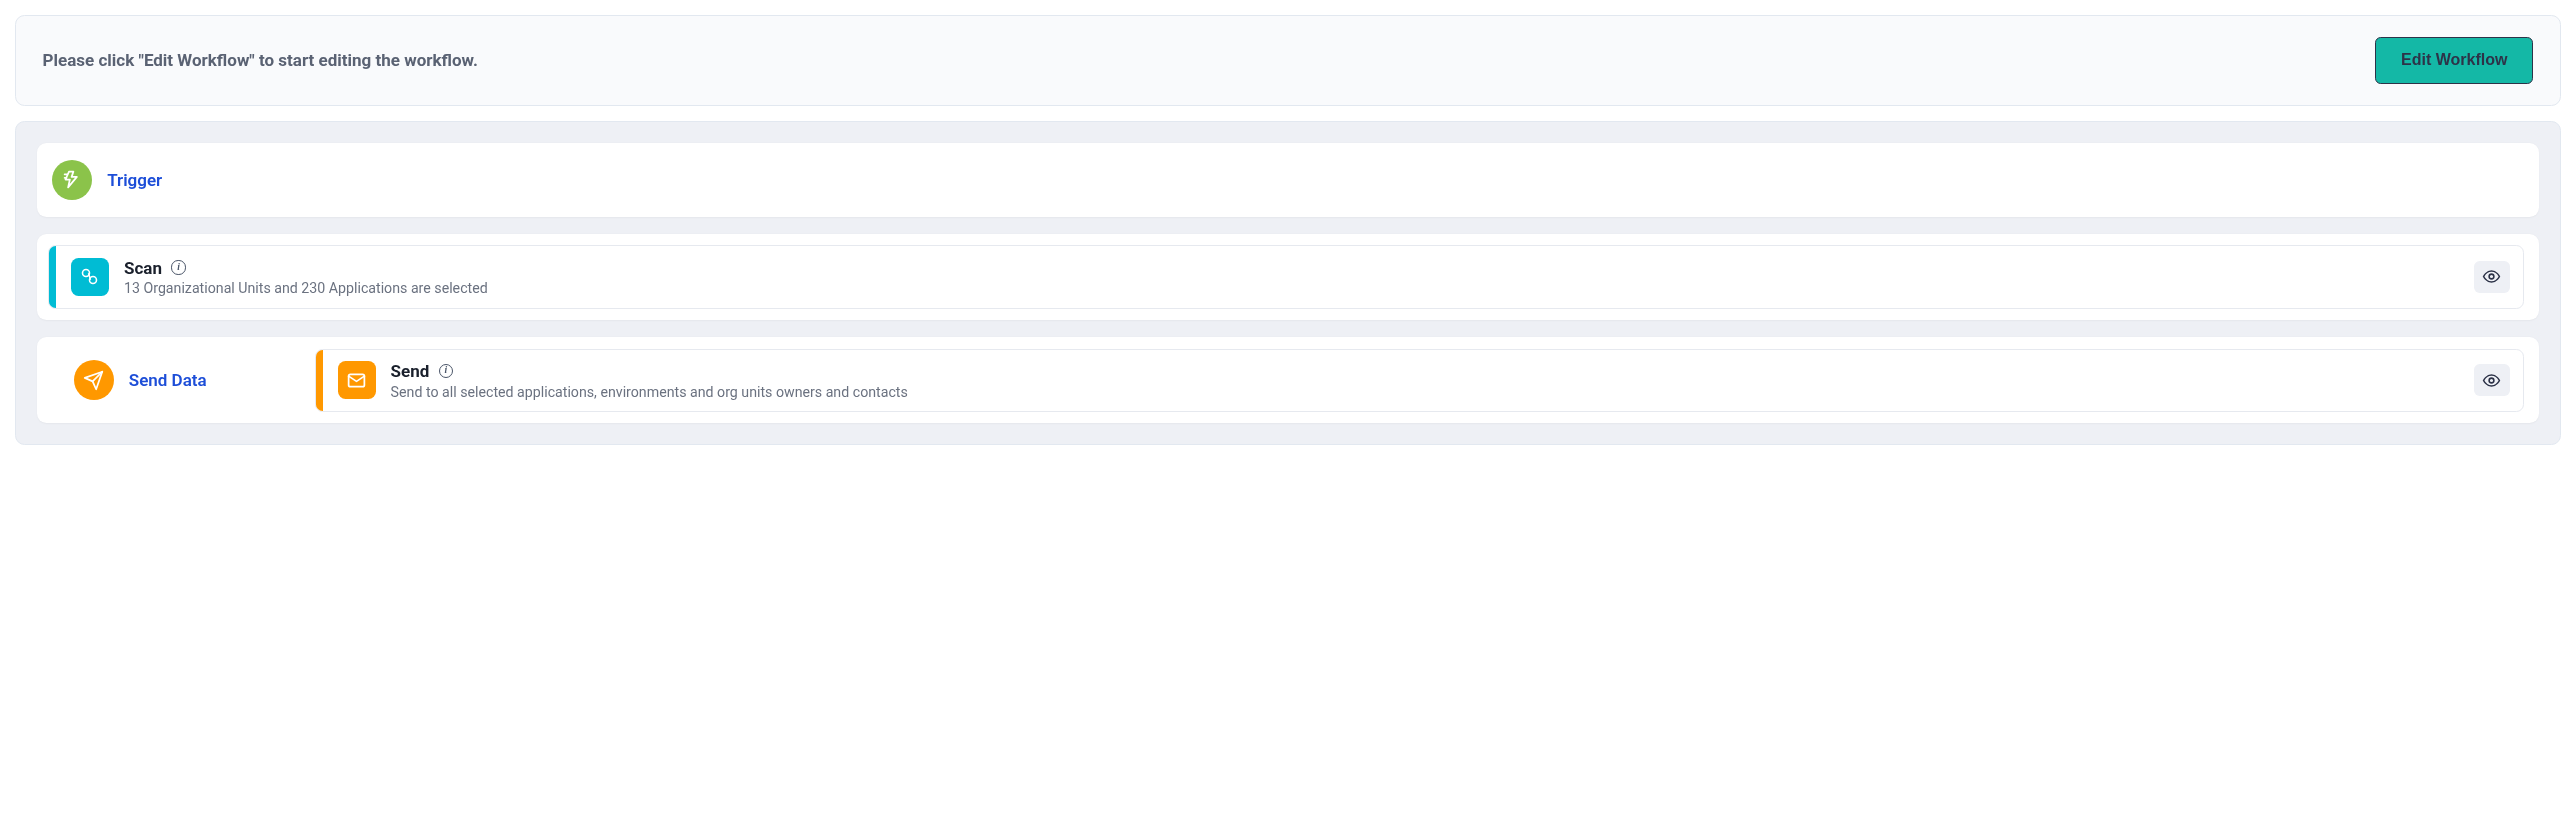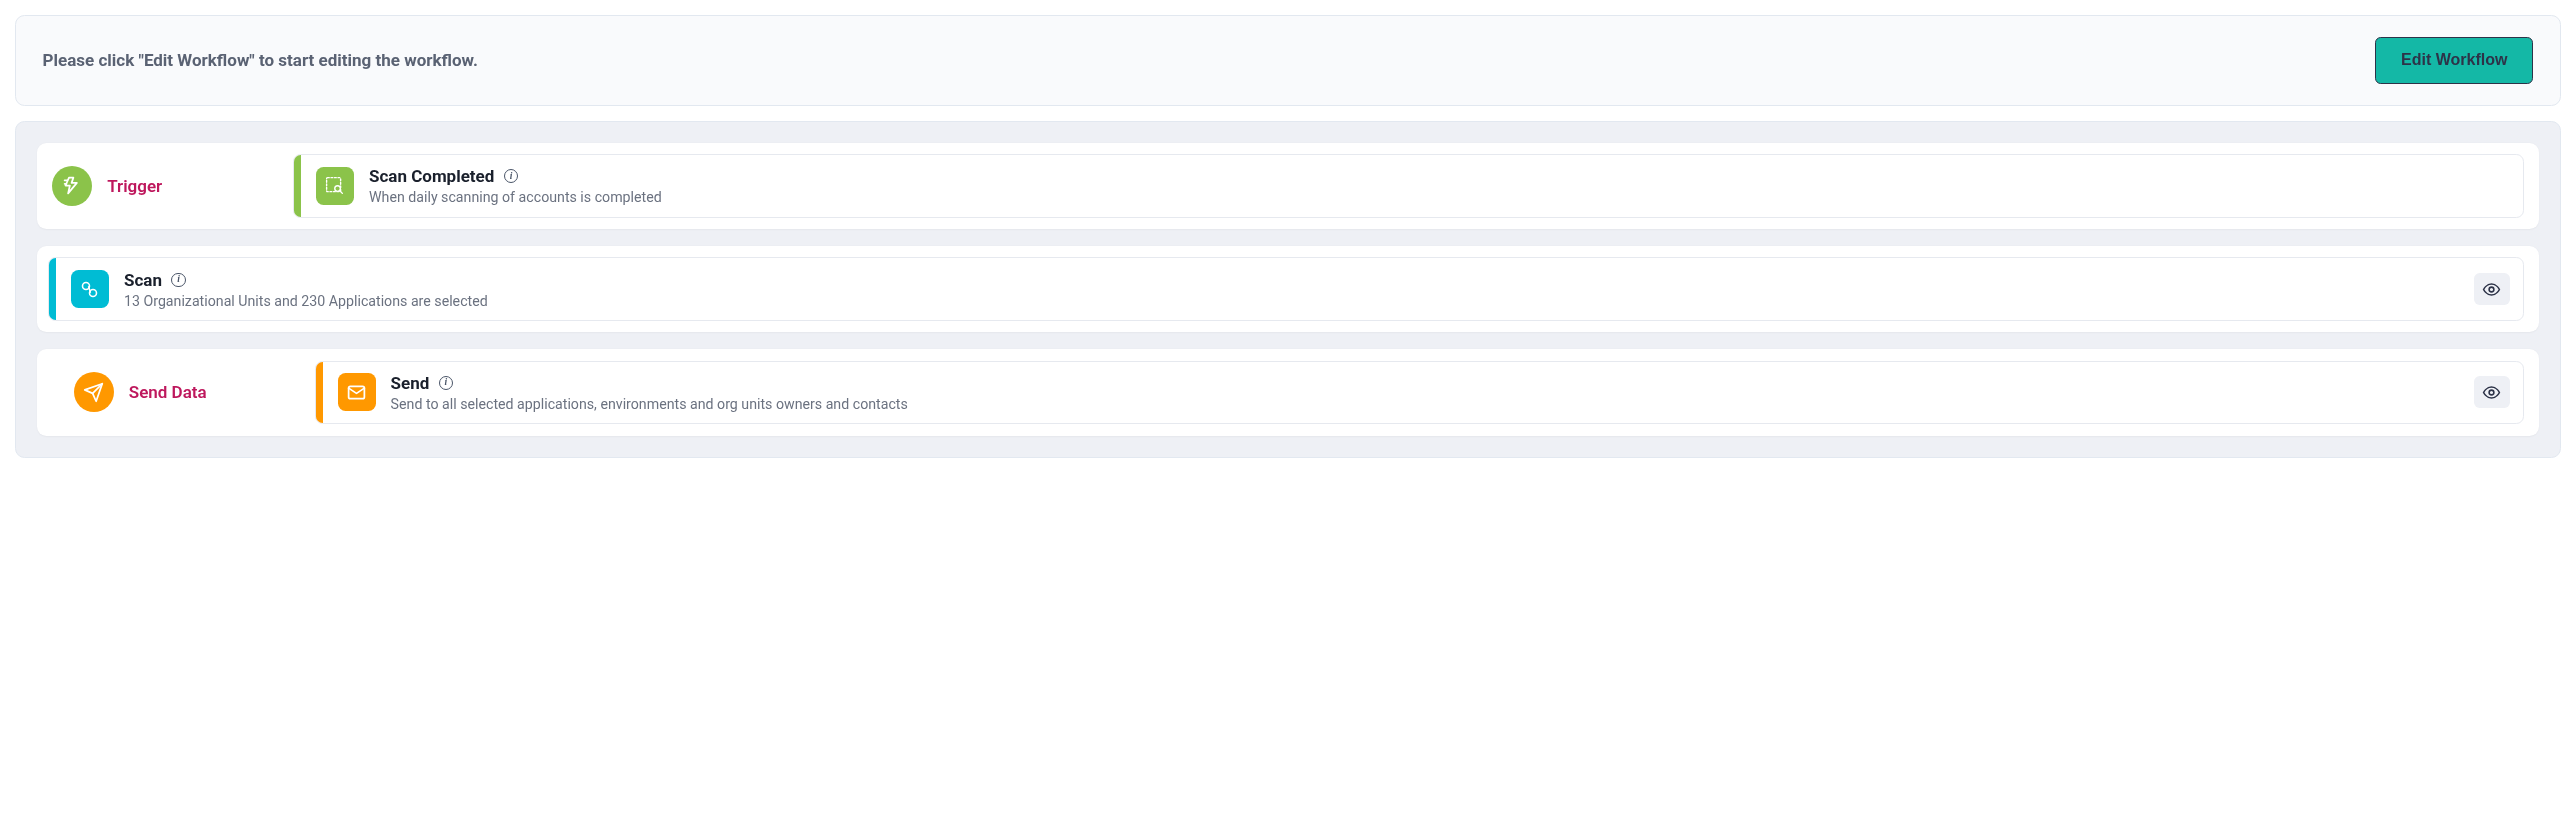--- a/index.html
+++ b/index.html
@@ -72,21 +72,21 @@
       justify-content: center;
       flex-shrink: 0;
     }
     .step-circle.green { background: #8bc34a; }
     .step-circle.cyan  { background: #00bcd4; }
     .step-circle.orange{ background: #ff9800; }
     .step-circle svg { width: 21px; height: 21px; }
     .step-title {
       font-size: 17px;
       font-weight: 600;
-      color: #be185d;
+      color: #1d4ed8;
     }
 
     .step-card {
       flex: 1;
       display: flex;
       align-items: center;
       border: 0.9px solid #e6e9ef;
       border-radius: 7.6px;
       overflow: hidden;
       background: #ffffff;
@@ -174,39 +174,20 @@
   <div class="step-row">
     <div class="step-label">
       <div class="step-circle green">
         <svg viewBox="0 0 24 24" fill="none" stroke="white" stroke-width="2" stroke-linecap="round" stroke-linejoin="round">
           <path d="M8 3 L4 12 L9 12 L7 21 L17 9 L11 9 L13 3 Z"></path>
           <line x1="3" y1="6" x2="6" y2="6"></line>
           <line x1="3" y1="10" x2="5" y2="10"></line>
         </svg>
       </div>
       <div class="step-title">Trigger</div>
-    </div>
-    <div class="step-card">
-      <div class="accent green"></div>
-      <div class="card-body">
-        <div class="card-square green">
-          <svg viewBox="0 0 24 24" fill="none" stroke="white" stroke-width="1.6" stroke-linecap="round">
-            <rect x="3" y="3" width="16" height="16" rx="1" stroke-dasharray="2 2"></rect>
-            <circle cx="15.5" cy="15.5" r="3.2"></circle>
-            <line x1="18" y1="18" x2="21" y2="21"></line>
-          </svg>
-        </div>
-        <div class="card-text">
-          <div class="card-title-row">
-            <span class="card-title">Scan Completed</span>
-            <span class="info-icon"></span>
-          </div>
-          <div class="card-desc">When daily scanning of accounts is completed</div>
-        </div>
-      </div>
     </div>
   </div>
 
   <div class="step-row">
     <div class="step-card">
       <div class="accent cyan"></div>
       <div class="card-body">
         <div class="card-square cyan">
           <svg viewBox="0 0 24 24" fill="none" stroke="white" stroke-width="1.8" stroke-linecap="round">
             <circle cx="8" cy="8" r="4"></circle>

